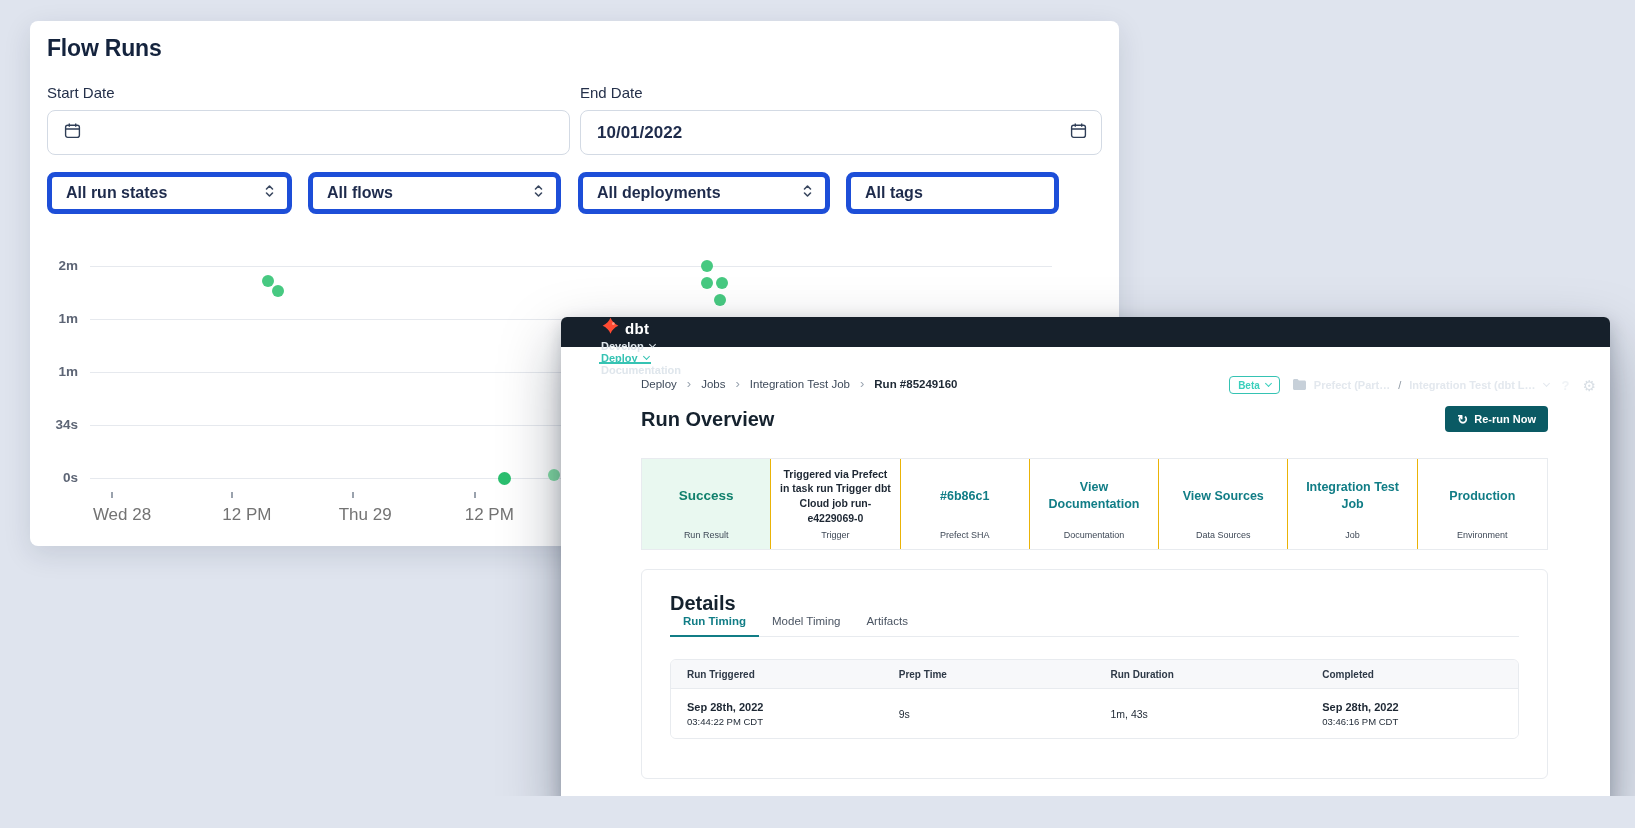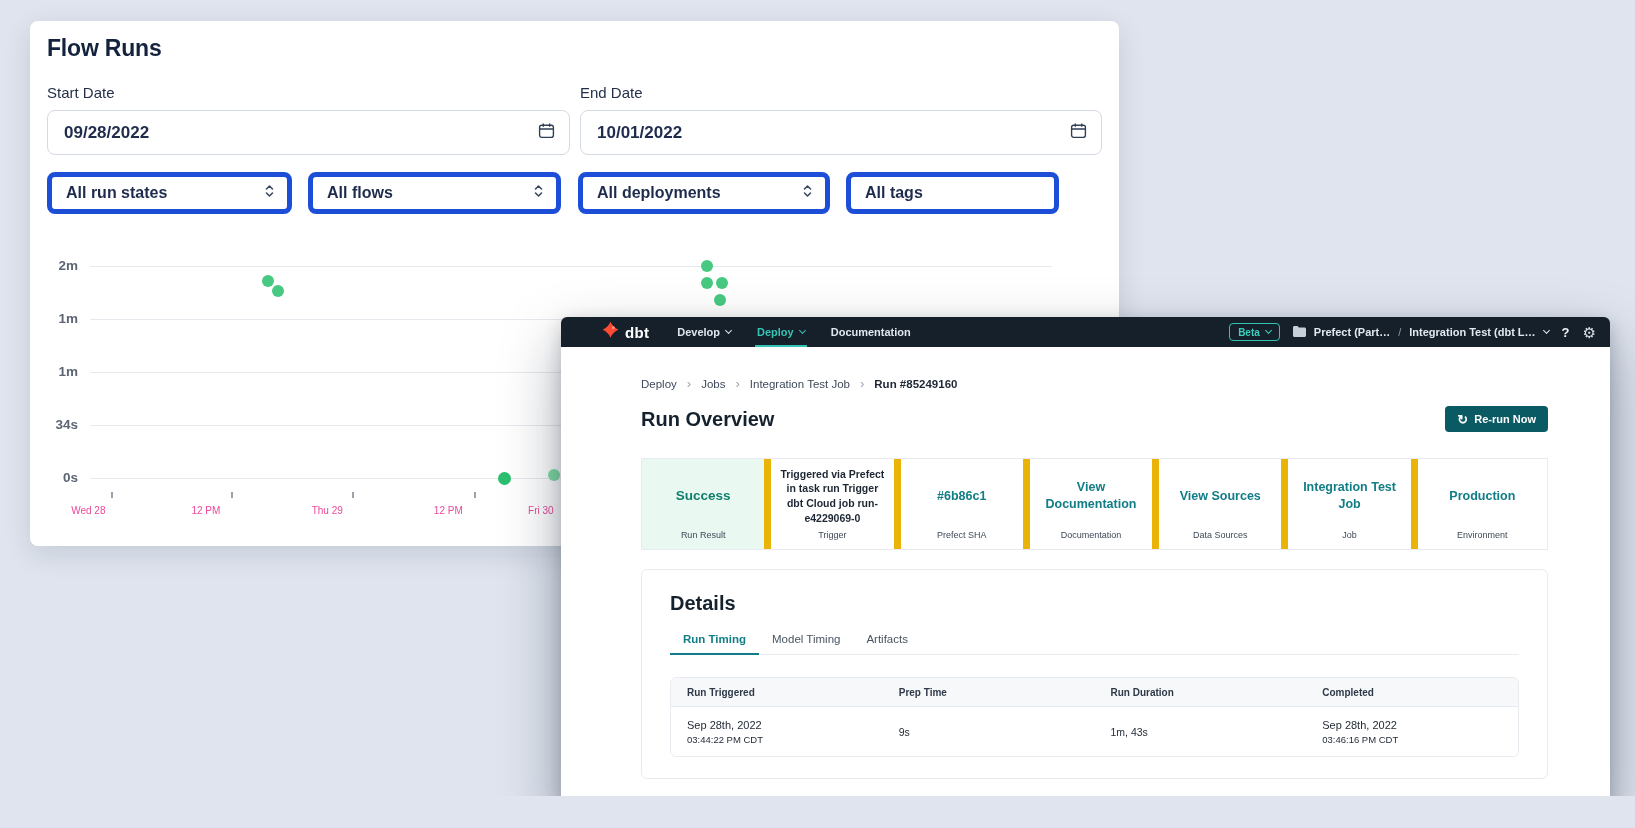--- a/index.html
+++ b/index.html
@@ -20,27 +20,27 @@
   .pf-select { position:absolute; top:151px; height:42px; border:5px solid #1d4ed8; border-radius:8px; background:#fff;
         display:flex; align-items:center; justify-content:space-between; padding:0 12px 0 14px;
         font-size:16px; font-weight:600; color:#1e2b4c; cursor:pointer; }
   .pf-select.s1 { left:17px; width:245px; } .pf-select.s2 { left:278px; width:253px; }
   .pf-select.s3 { left:548px; width:252px; } .pf-select.s4 { left:816px; width:213px; }
 
   .chart { position:absolute; left:0; top:232px; width:1089px; height:285px; }
   .gridline { position:absolute; height:1px; background:#e6e9ee; }
   .ytick { position:absolute; left:0; width:48px; text-align:right; font-size:13.5px; color:#5d6575;font-weight:bold; }
   .xdash { position:absolute; width:2px; height:6px; background:#9aa2ad; }
-  .xtick { position:absolute; width:80px; text-align:left; font-size:10px; color:#ec4899; white-space:nowrap; }
+  .xtick { position:absolute; width:80px; text-align:right; font-size:17px; color:#737373; white-space:nowrap; }
   .dot { position:absolute; border-radius:50%; cursor:pointer; }
 
   
   .dbt { position:absolute; left:561px; top:317px; width:1049px; height:494px; background:#fff; border-radius:6px;
          box-shadow:0 26px 60px rgba(10,20,40,.35), 0 6px 18px rgba(10,20,40,.20); }
-  .dbt-nav { height:30px; background:#16202b; border-radius:6px 6px 0 0; display:flex; align-items:center; padding:0 14px 0 40px; }
+  .dbt-nav { height:30px; background:#16202b; border-radius:6px 6px 0 0; display:flex; align-items:flex-start; padding:0 14px 0 40px;flex-direction:column; }
   .dbt-logo { display:flex; align-items:center; gap:5px; margin-right:28px; cursor:pointer; }
   .dbt-logo .word { color:#fff; font-weight:700; font-size:15px; letter-spacing:.3px; }
   .nav-item { position:relative; height:30px; display:flex; align-items:center; gap:6px; margin-right:26px;
               font-size:11px; font-weight:600; color:#dfe6ec; cursor:pointer; }
   .nav-item.active { color:#35c3b3; }
   .nav-item.active::after { content:""; position:absolute; left:-2px; right:-2px; bottom:0; height:2px; background:#35c3b3; }
   .chev { width:5px; height:5px; border-right:1.5px solid currentColor; border-bottom:1.5px solid currentColor;
           transform:rotate(45deg); display:inline-block; margin-top:-3px; }
   .nav-right { margin-left:auto; display:flex; align-items:center; gap:13px; }
   .beta { display:flex; align-items:center; gap:6px; border:1px solid #35c3b3; color:#3ad0bd; border-radius:4px;
@@ -55,55 +55,54 @@
   .crumbs .sep { color:#9aa4b0; font-size:13px; line-height:1; }
   .crumbs .link { cursor:pointer; }
   .crumbs .current { font-weight:700; color:#1d2834; }
   .page-head { margin-top:16px; display:flex; align-items:center; justify-content:space-between; }
   .page-title { font-size:20px; font-weight:700; color:#15222e; }
   .rerun { display:flex; align-items:center; gap:6px; background:#0a5a64; color:#fff; font-size:11px; font-weight:600;
            border:none; border-radius:4px; height:26px; padding:0 12px; font-family:inherit; cursor:pointer; }
   .rerun .ic { font-size:13px; line-height:1; }
 
   .cards { margin-top:26px; height:92px; display:grid; grid-template-columns:repeat(7,1fr); border:1px solid #e8ebef; background:#fff; }
-  .card { position:relative; border-right:7px solid #eab308; display:flex; align-items:center; justify-content:center;
+  .card { position:relative; border-right:1px solid #eab308; display:flex; align-items:center; justify-content:center;
           padding:6px 7px 22px; text-align:center; }
   .card:last-child { border-right:none; }
   .card.success { background:#e9f8f0; }
   .card .val { font-size:12.5px; font-weight:700; color:#117d86; line-height:1.35; }
   .card.link .val { cursor:pointer; }
   .card.success .val { color:#10806c; font-size:13.5px; }
   .card.dark .val { color:#1d2733; font-size:10.5px; line-height:1.4; }
   .card .cap { position:absolute; bottom:9px; left:0; right:0; font-size:9px; color:#3f4957; }
 
   .details { margin-top:19px; height:210px; border:1px solid #e8ebef; border-radius:6px; padding:22px 28px; background:#fff; }
   .details-title { font-size:20px; font-weight:700; color:#15222e; }
-  .tabs { margin-top:18px; display:flex; border-bottom:1px solid #e8ebef; }
+  .tabs { display:flex; border-bottom:1px solid #e8ebef; }
   .tab { position:relative; padding:0 13px 9px; font-size:11.5px; color:#4a5462; cursor:pointer; }
   .tab.active { color:#117d86; font-weight:700; }
   .tab.active::after { content:""; position:absolute; left:0; right:0; bottom:-1px; height:2.5px; background:#117d86; }
   .table { margin-top:22px; border:1px solid #e8ebef; border-radius:6px; overflow:hidden; }
   .thead { display:grid; grid-template-columns:repeat(4,1fr); background:#f7f8fa; border-bottom:1px solid #e8ebef; height:29px; align-items:center; }
   .th { padding-left:16px; font-size:10px; font-weight:600; color:#2e3947; }
   .trow { display:grid; grid-template-columns:repeat(4,1fr); height:49px; align-items:center; background:#fff; }
   .td { padding-left:16px; font-size:10.5px; color:#1d2733; }
-  .td .l1 { font-weight:400; font-size:11px; }
+  .td .l1 { font-weight:700; font-size:11px; }
   .td .l2 { font-size:9.5px; margin-top:3px; }
 </style>
 </head>
 <body>
 
 <div class="stage">
 
   <section class="pf">
     <h1 class="pf-title">Flow Runs</h1>
 
     <div class="pf-label start">Start Date</div>
     <div class="pf-inputwrap start">
-      <input readonly="" value="09/28/2022" style="">
       <span>
         <svg width="17" height="17" viewBox="0 0 16 16" fill="none" stroke="#2f3e57" stroke-width="1.3">
           <rect x="1.5" y="3" width="13" height="11.5" rx="2"></rect>
             <path d="M1.5 6.6h13M5 1.3v3.2M11 1.3v3.2"></path>
         </svg>
       </span>
     </div>
 
     <div class="pf-label end">End Date</div>
     <div class="pf-inputwrap end">

